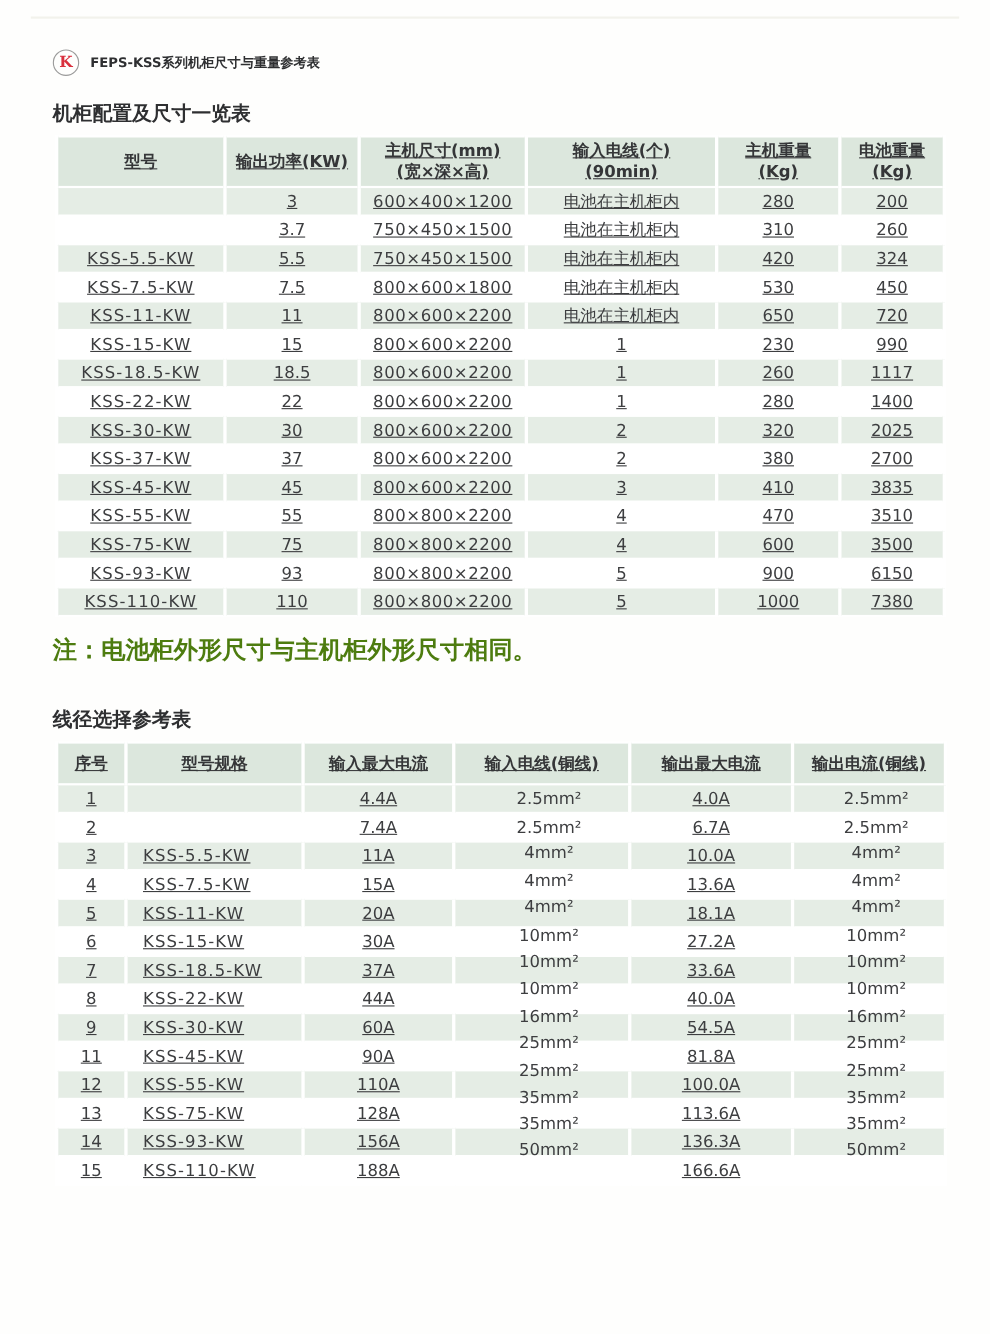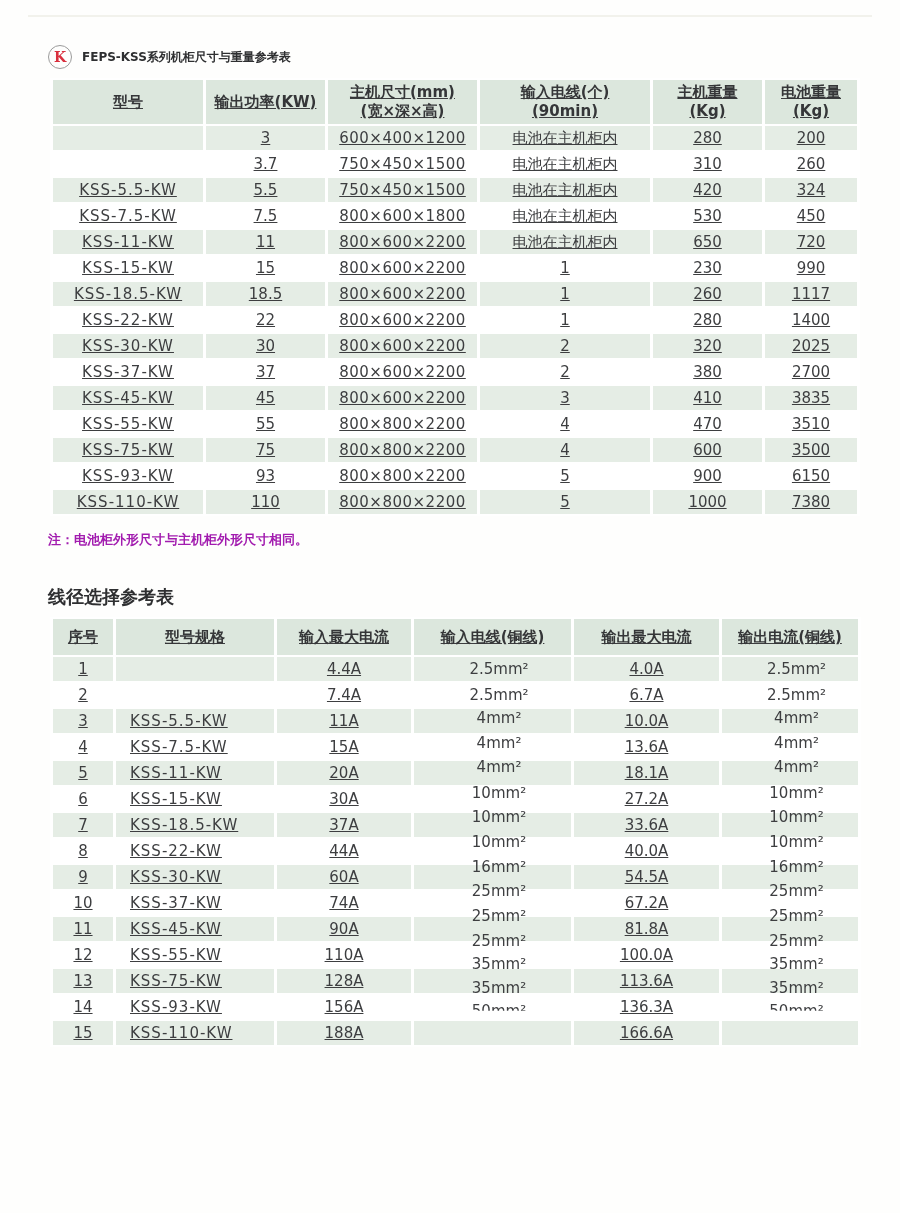--- a/index.html
+++ b/index.html
@@ -53,34 +53,35 @@
   #table2 tbody tr:nth-child(7)  td.wire span{top:-8px;}
   #table2 tbody tr:nth-child(8)  td.wire span{top:-9px;}
   #table2 tbody tr:nth-child(9)  td.wire span{top:-10px;}
   #table2 tbody tr:nth-child(10) td.wire span{top:-12px;}
   #table2 tbody tr:nth-child(11) td.wire span{top:-13px;}
   #table2 tbody tr:nth-child(12) td.wire span{top:-14px;}
   #table2 tbody tr:nth-child(13) td.wire span{top:-17px;}
   #table2 tbody tr:nth-child(14) td.wire span{top:-19px;}
   #table2 tbody tr:nth-child(15) td.wire span{top:-22px;clip-path:inset(0 0 52% 0);}
 
-  .note{margin:15px 0 0 48px;font-size:13px;font-weight:600;color:#a21caf;}
+  .note{margin:15px 0 0 48px;font-size:22px;font-weight:600;color:#4d7c0f;}
 </style>
 </head>
 <body>
 
 <div class="page">
 
   <div class="divider"></div>
 
   <div class="brand">
     <span class="k-badge">K</span>
     <span class="subtitle">FEPS-KSS系列机柜尺寸与重量参考表</span>
   </div>
 
+  <div class="section-title">机柜配置及尺寸一览表</div>
 
   <table id="table1">
     <colgroup>
       <col style="width:153px">
         <col style="width:122px">
         <col style="width:152px">
       <col style="width:173px">
         <col style="width:112px">
         <col style="width:95px">
     </colgroup>
@@ -342,28 +343,20 @@
 
   <tr>
     <td>9</td>
     <td class="model">KSS-30-KW</td>
     <td>60A</td>
     <td class="wire"><span>16mm²</span></td>
     <td>54.5A</td>
     <td class="wire"><span>16mm²</span></td>
   </tr>
 
-  <tr>
-    <td>10</td>
-    <td class="model">KSS-37-KW</td>
-    <td>74A</td>
-    <td class="wire"><span>25mm²</span></td>
-    <td>67.2A</td>
-    <td class="wire"><span>25mm²</span></td>
-  </tr>
 
   <tr>
     <td>11</td>
     <td class="model">KSS-45-KW</td>
     <td>90A</td>
     <td class="wire"><span>25mm²</span></td>
     <td>81.8A</td>
     <td class="wire"><span>25mm²</span></td>
   </tr>
 

